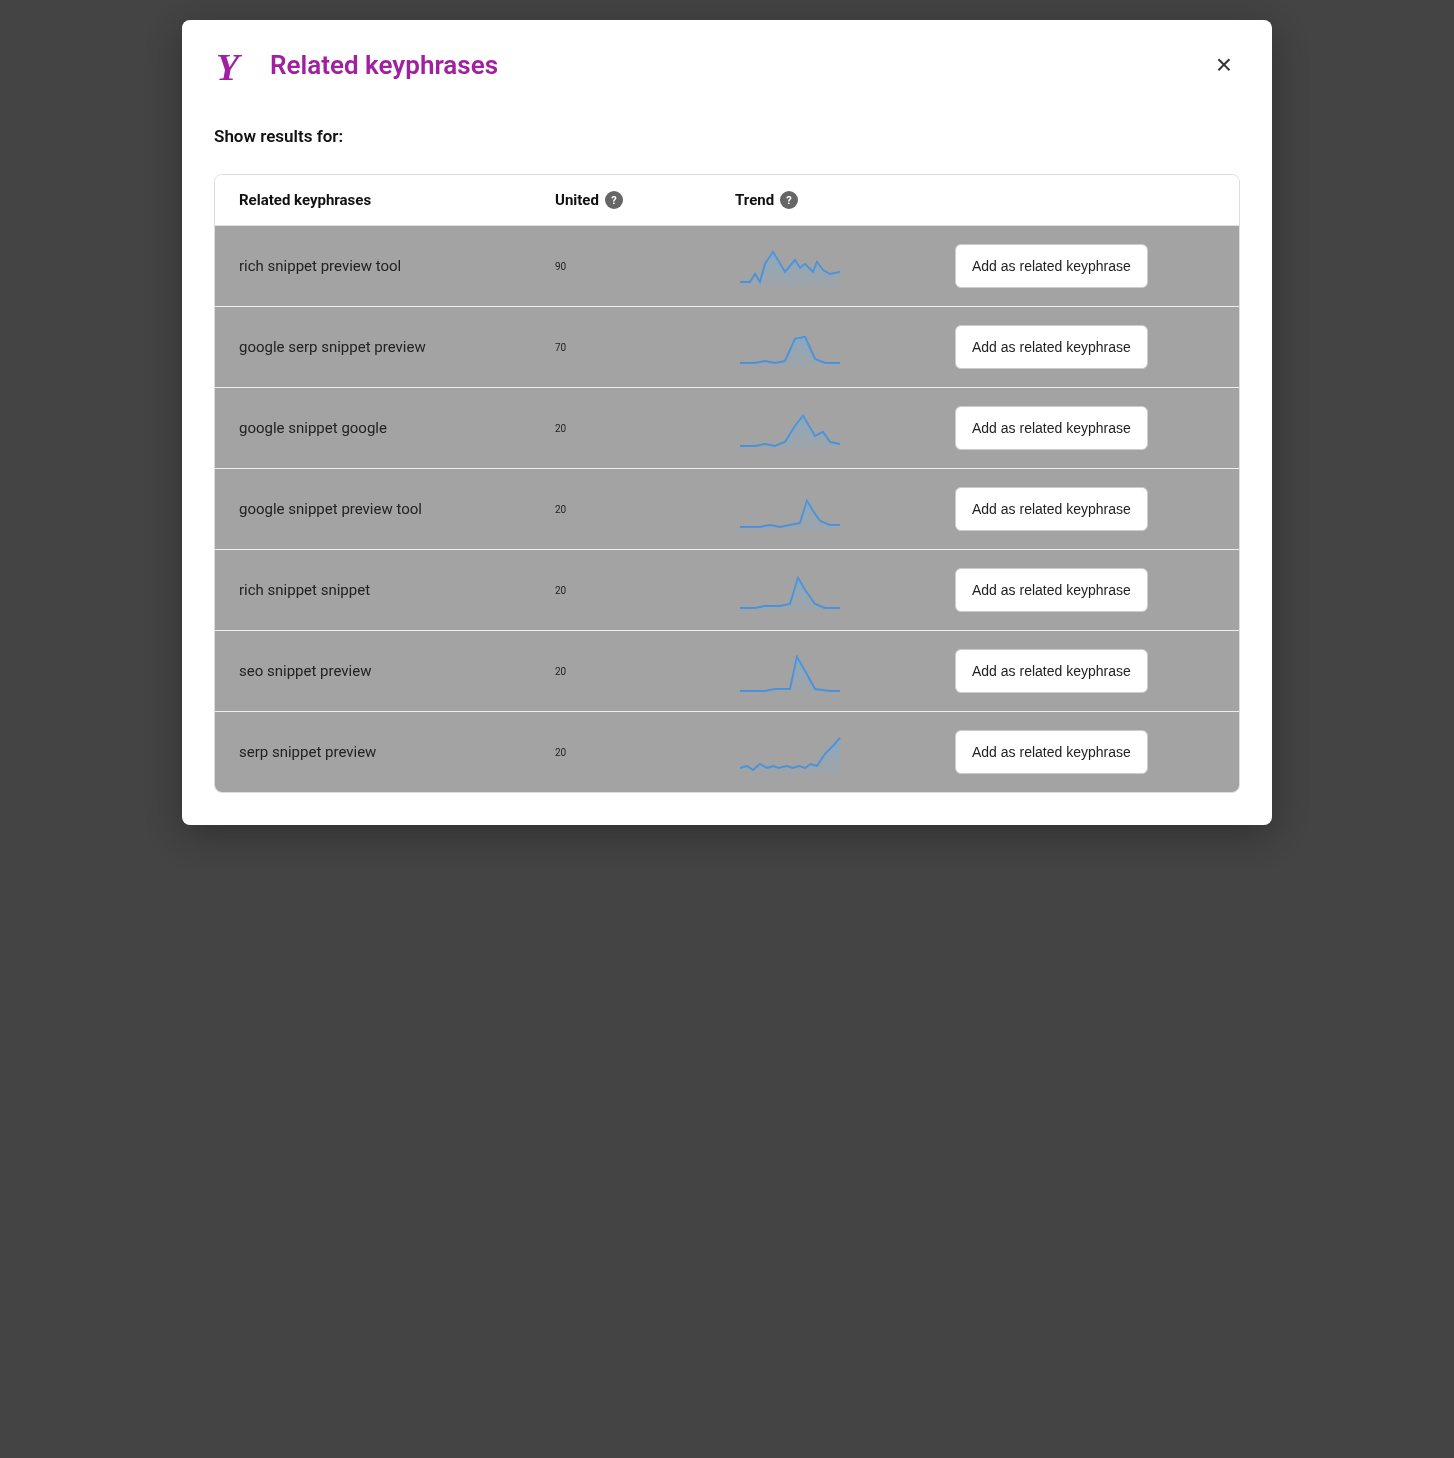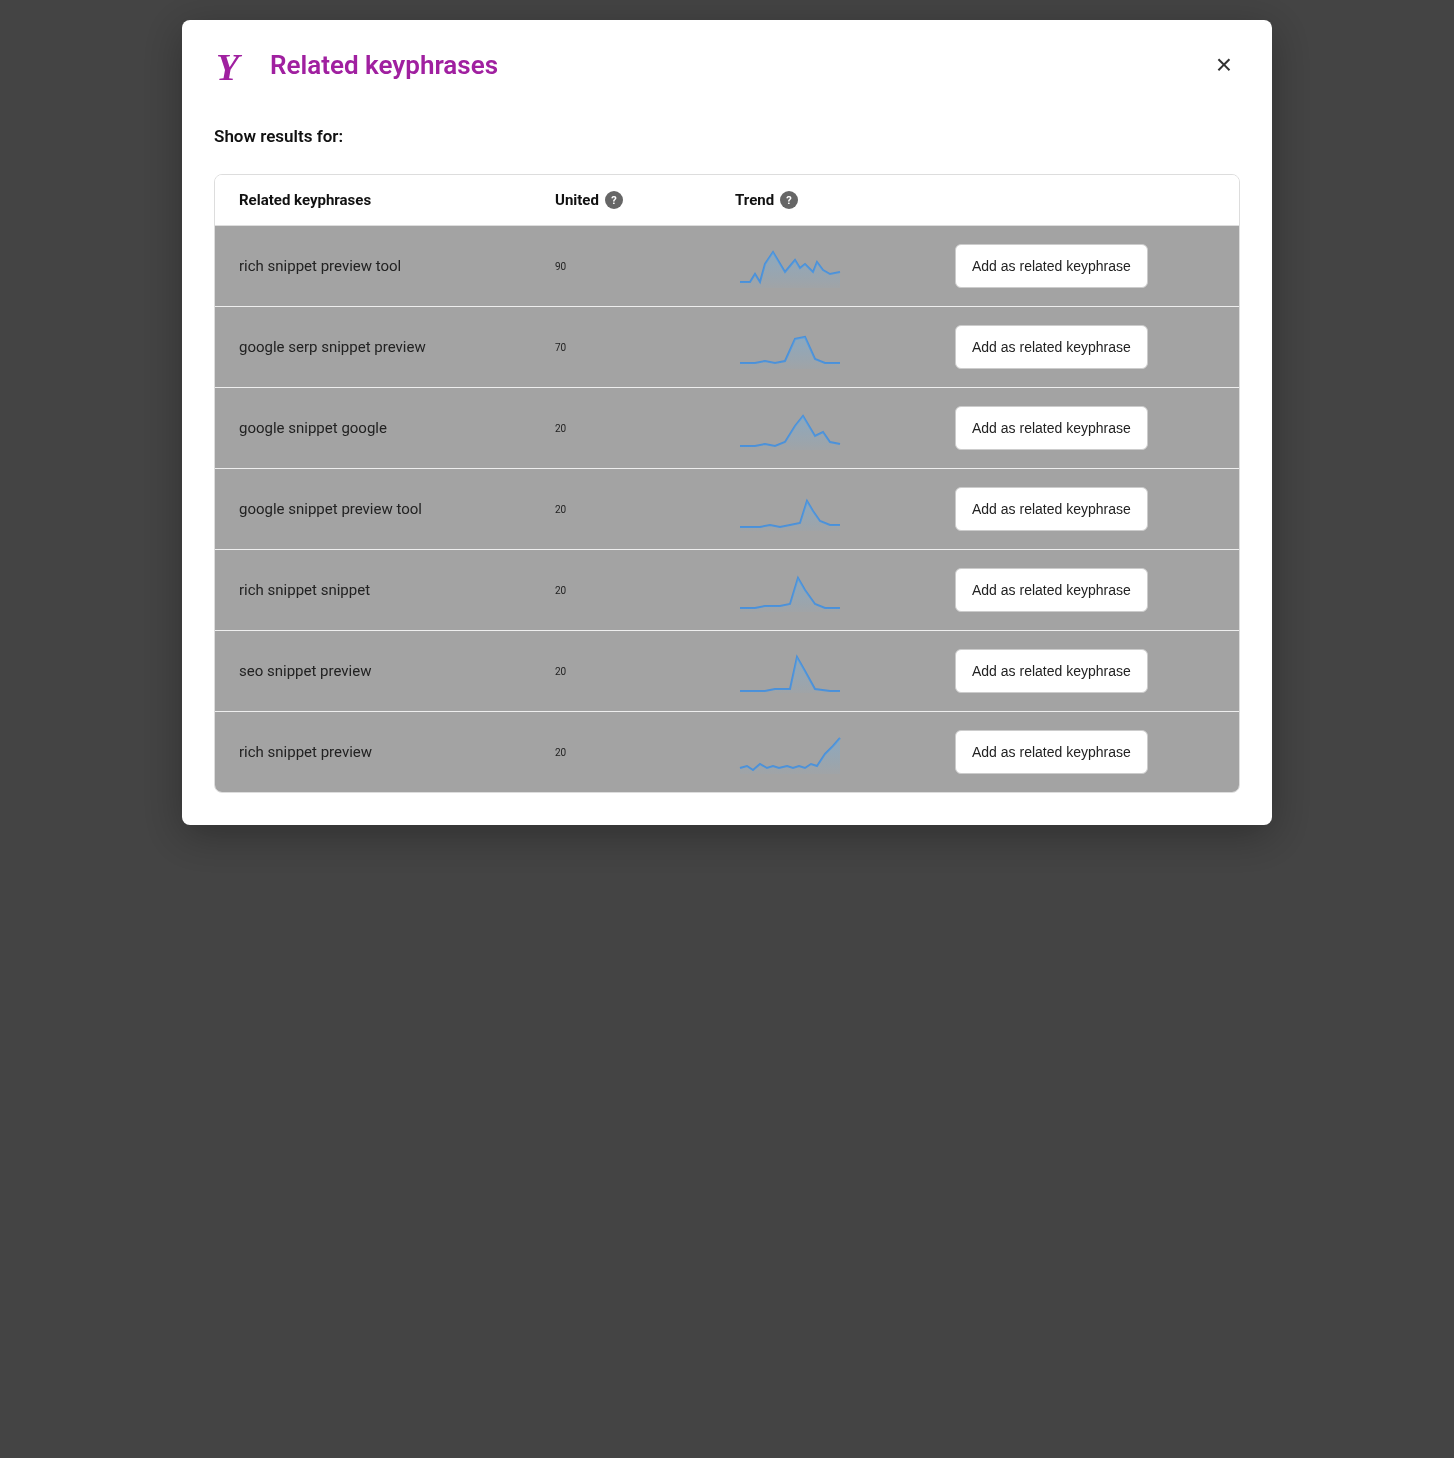--- a/index.html
+++ b/index.html
@@ -321,21 +321,21 @@
               <path d="M5,42 L30,42 L40,40 L55,40 L62,8 L70,22 L80,40 L95,42 L105,42" fill="none" stroke="#4a90d9" stroke-width="2"></path>
               <path d="M5,42 L30,42 L40,40 L55,40 L62,8 L70,22 L80,40 L95,42 L105,42 L105,44 L5,44 Z" fill="url(#g6)"></path>
             </svg>
           </div>
           <div>
             <button class="add-btn">Add as related keyphrase</button>
           </div>
         </div>
 
         <div class="table-row">
-          <div class="keyphrase-cell">rich snippet preview</div>
+          <div class="keyphrase-cell">serp snippet preview</div>
           <div class="volume-cell">20</div>
           <div class="trend-cell">
             <svg class="trend-chart" viewBox="0 0 110 44">
               <defs>
                 <linearGradient id="g7" x1="0" y1="0" x2="0" y2="1">
                   <stop offset="0%" stop-color="#6ab0e8" stop-opacity="0.4"></stop>
                   <stop offset="100%" stop-color="#6ab0e8" stop-opacity="0.05"></stop>
                 </linearGradient>
               </defs>
               <path d="M5,38 L12,36 L18,40 L25,34 L32,38 L38,36 L44,38 L52,36 L58,38 L64,36 L70,38 L76,34 L82,36 L90,24 L98,16 L105,8" fill="none" stroke="#4a90d9" stroke-width="2"></path>

